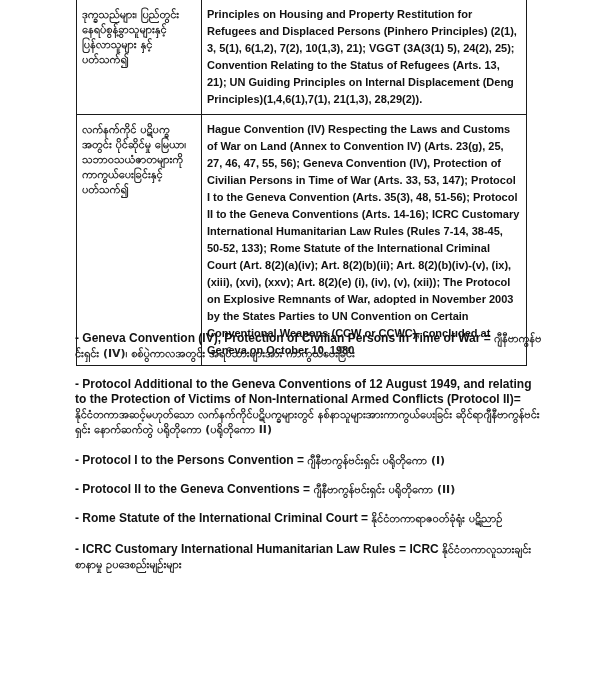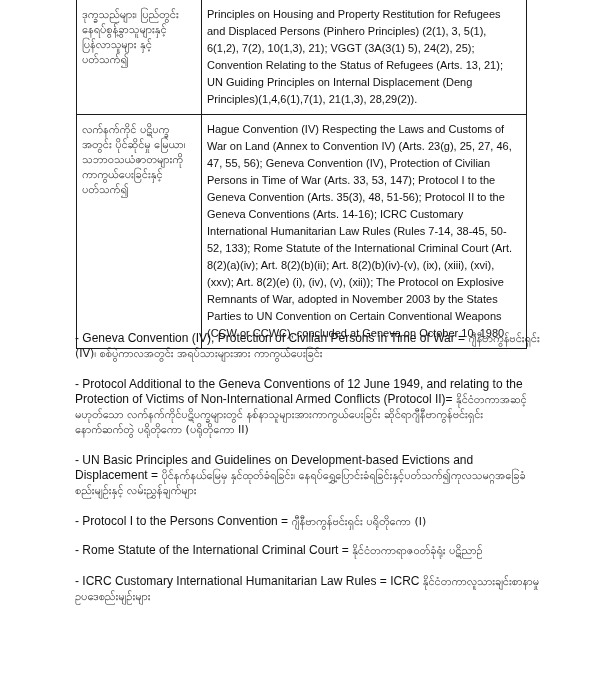--- a/index.html
+++ b/index.html
@@ -14,20 +14,21 @@
     position: relative;
     font-family: "Liberation Sans", "DejaVu Sans", sans-serif;
     color: #111111;
   }
   .page {
     position: absolute;
     left: 0;
     top: 0;
     width: 602px;
     height: 698px;
+    font-weight: bold;
   }
   .ref-table {
     position: absolute;
     left: 76px;
     top: -1px;
     width: 450px;
     border-collapse: collapse;
     table-layout: fixed;
   }
   .ref-table td {
@@ -88,27 +89,27 @@
         <td class="col-en">Hague Convention (IV) Respecting the Laws and Customs of War on Land (Annex to Convention IV) (Arts. 23(g), 25, 27, 46, 47, 55, 56); Geneva Convention (IV), Protection of Civilian Persons in Time of War (Arts. 33, 53, 147); Protocol I to the Geneva Convention (Arts. 35(3), 48, 51-56); Protocol II to the Geneva Conventions (Arts. 14-16); ICRC Customary International Humanitarian Law Rules (Rules 7-14, 38-45, 50-52, 133); Rome Statute of the International Criminal Court (Art. 8(2)(a)(iv); Art. 8(2)(b)(ii); Art. 8(2)(b)(iv)-(v), (ix), (xiii), (xvi), (xxv); Art. 8(2)(e) (i), (iv), (v), (xii)); The Protocol on Explosive Remnants of War, adopted in November 2003 by the States Parties to UN Convention on Certain Conventional Weapons (CCW or CCWC), concluded at Geneva on October 10, 1980</td>
       </tr>
     </tbody>
   </table>
 
   <div class="glossary">
     <p class="gloss-item">
       <span class="en">- Geneva Convention (IV), Protection of Civilian Persons in Time of War = </span><span class="mm">ဂျီနီဗာကွန်ဗင်းရှင်း (IV)၊ စစ်ပွဲကာလအတွင်း အရပ်သားများအား ကာကွယ်ပေးခြင်း</span>
     </p>
     <p class="gloss-item">
-      <span class="en">- Protocol Additional to the Geneva Conventions of 12 June 1949, and relating to the Protection of Victims of Non-International Armed Conflicts (Protocol II)= </span><span class="mm">နိုင်ငံတကာအဆင့်မဟုတ်သော လက်နက်ကိုင်ပဋိပက္ခများတွင် နစ်နာသူများအားကာကွယ်ပေးခြင်း ဆိုင်ရာဂျီနီဗာကွန်ဗင်းရှင်း နောက်ဆက်တွဲ ပရိုတိုကော (ပရိုတိုကော II)</span>
-    </p>
-    <p class="gloss-item">
-      <span class="en">- UN Basic Principles and Guidelines on Development-based Evictions and Displacement = </span><span class="mm">ပိုင်နက်နယ်မြေမှ နှင်ထုတ်ခံရခြင်း၊ နေရပ်ရွှေ့ပြောင်းခံရခြင်းနှင့်ပတ်သက်၍ကုလသမဂ္ဂအခြေခံစည်းမျဉ်းနှင့် လမ်းညွှန်ချက်များ</span>
+      <span class="en">- Protocol Additional to the Geneva Conventions of 12 August 1949, and relating to the Protection of Victims of Non-International Armed Conflicts (Protocol II)= </span><span class="mm">နိုင်ငံတကာအဆင့်မဟုတ်သော လက်နက်ကိုင်ပဋိပက္ခများတွင် နစ်နာသူများအားကာကွယ်ပေးခြင်း ဆိုင်ရာဂျီနီဗာကွန်ဗင်းရှင်း နောက်ဆက်တွဲ ပရိုတိုကော (ပရိုတိုကော II)</span>
     </p>
     <p class="gloss-item tight">
       <span class="en">- Protocol I to the Persons Convention = </span><span class="mm">ဂျီနီဗာကွန်ဗင်းရှင်း ပရိုတိုကော (I)</span>
+    </p>
+    <p class="gloss-item tight">
+      <span class="en">- Protocol II to the Geneva Conventions = </span><span class="mm">ဂျီနီဗာကွန်ဗင်းရှင်း ပရိုတိုကော (II)</span>
     </p>
     <p class="gloss-item">
       <span class="en">- Rome Statute of the International Criminal Court = </span><span class="mm">နိုင်ငံတကာရာဇဝတ်ခုံရုံး ပဋိညာဉ်</span>
     </p>
     <p class="gloss-item tight">
       <span class="en">- ICRC Customary International Humanitarian Law Rules = ICRC </span><span class="mm">နိုင်ငံတကာလူသားချင်းစာနာမှု ဥပဒေစည်းမျဉ်းများ</span>
     </p>
   </div>
 
 </div>

